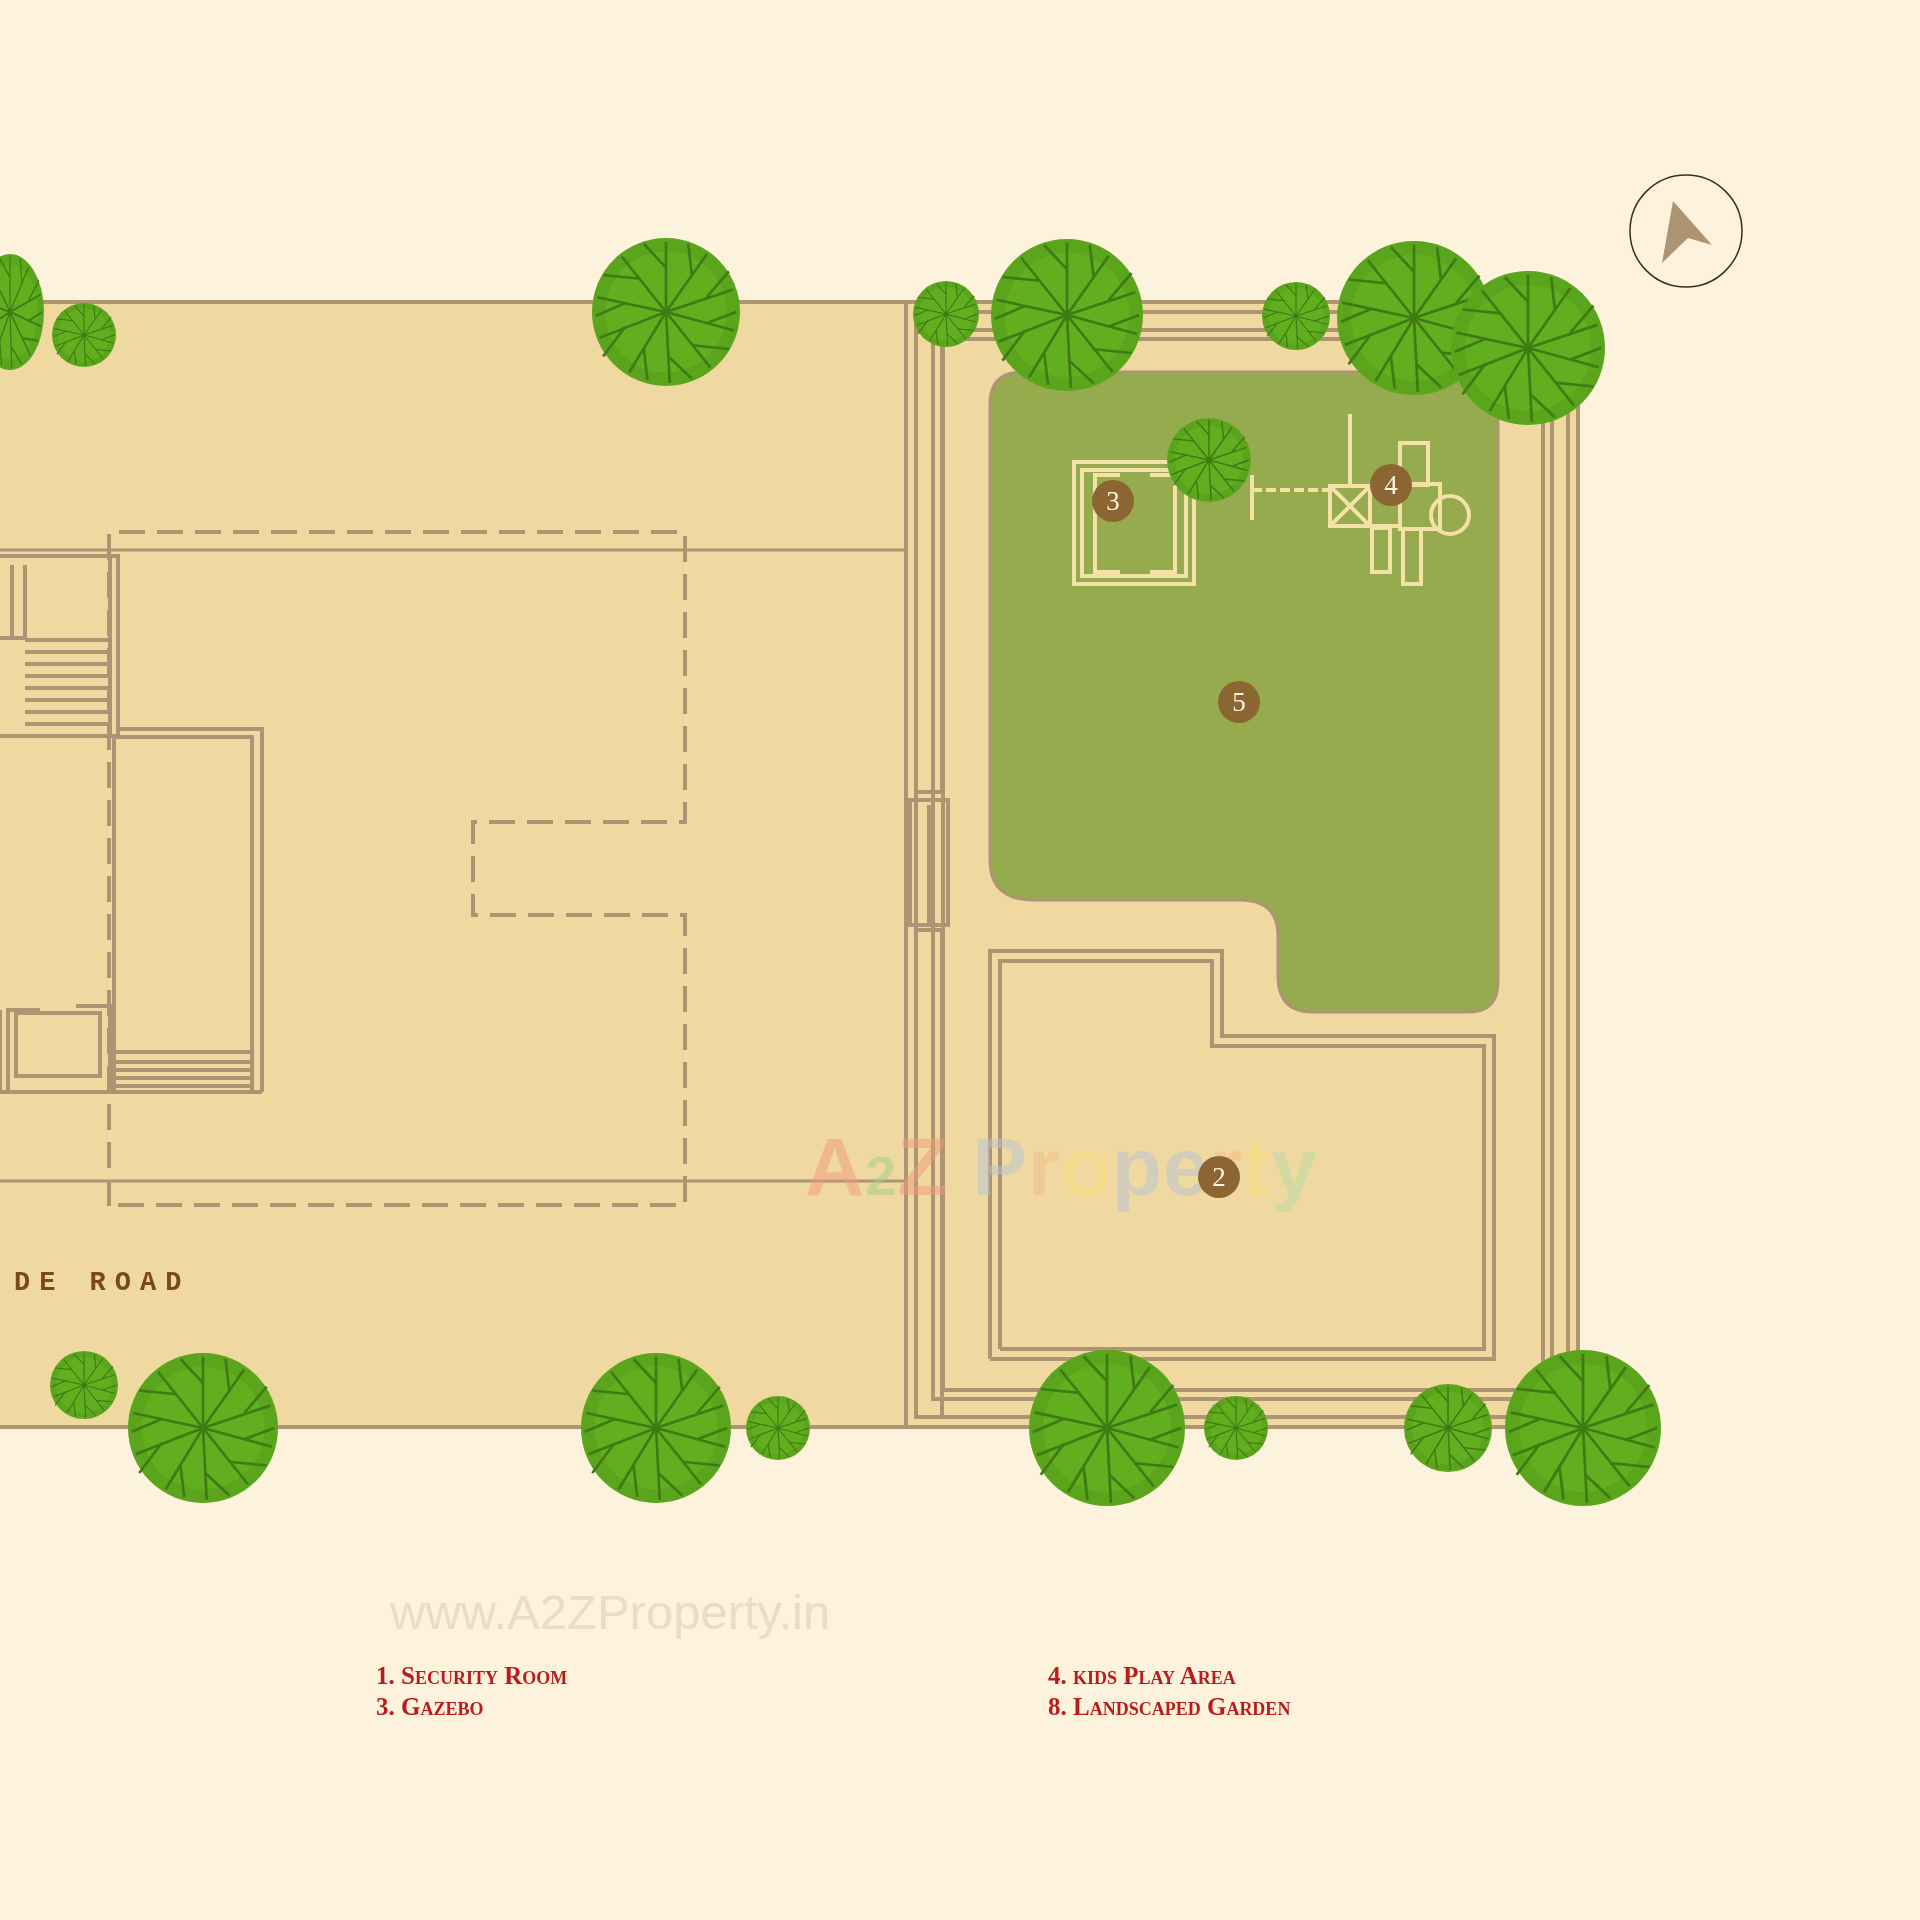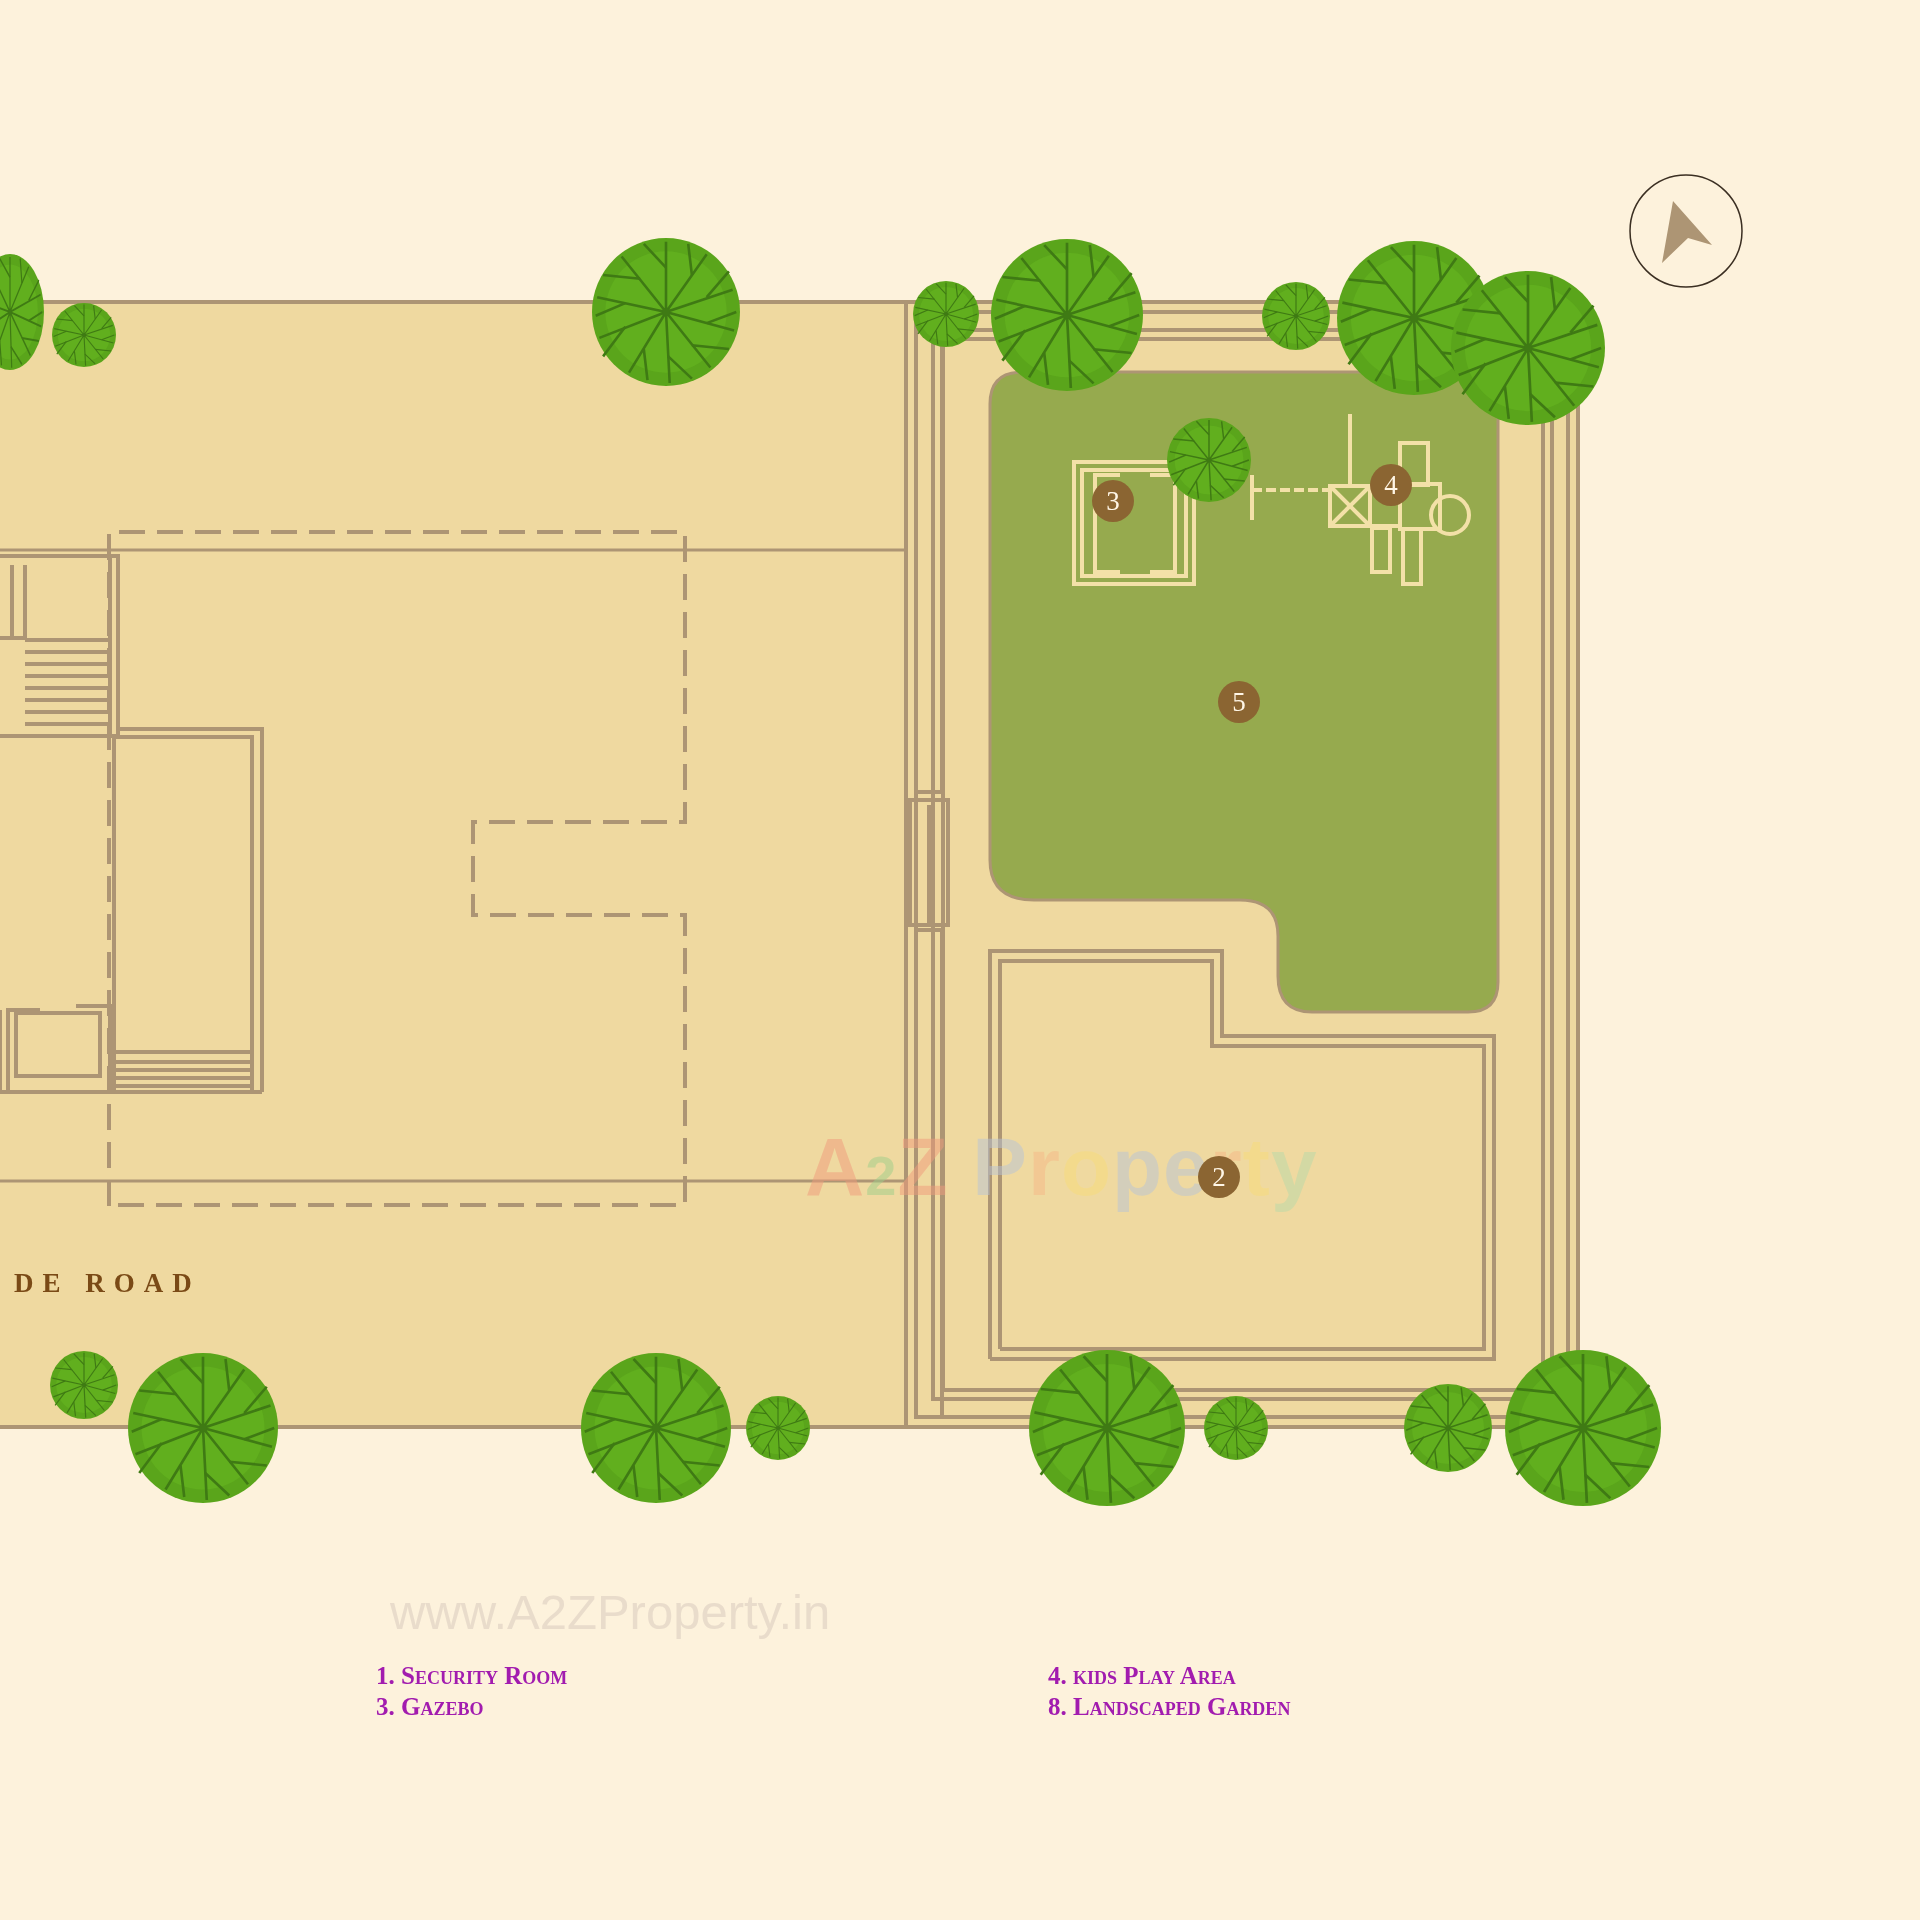--- a/index.html
+++ b/index.html
@@ -5,38 +5,38 @@
   html, body { margin: 0; padding: 0; }
   body {
     width: 1920px; height: 1920px; overflow: hidden;
     background: #fdf2dc;
     font-family: "Liberation Serif", serif;
     position: relative;
   }
   #plan { position: absolute; left: 0; top: 0; width: 1920px; height: 1920px; }
   .road-label {
     position: absolute; left: 14px; top: 1268px;
-    font-family: Liberation Serif, serif;
+    font-family: Liberation Mono, monospace;
     font-size: 27px; letter-spacing: 9px; color: #7a4a16; font-weight: bold;
   }
   .watermark-logo {
     position: absolute; left: 805px; top: 1120px;
     font-family: "Liberation Sans", sans-serif; font-weight: bold;
     font-size: 82px; opacity: 0.5; white-space: nowrap; letter-spacing: 1px;
   }
   .watermark-logo span { display: inline-block; }
   .watermark-url {
     position: absolute; left: 390px; top: 1584px;
     font-family: "Liberation Sans", sans-serif;
     font-size: 49px; color: #e9dccb; white-space: nowrap;
   }
   .legend {
     position: absolute; top: 1660px;
     font-family: "Liberation Serif", serif;
-    color: #a21caf; font-size: 25px; line-height: 31px;
+    color: #b91c1c; font-size: 25px; line-height: 31px;
     font-variant: small-caps; font-weight: bold;
   }
   .legend.col1 { left: 376px; }
   .legend.col2 { left: 1048px; }
   .legend div { white-space: nowrap; }
   .badge {
     position: absolute; width: 42px; height: 42px; border-radius: 50%;
     background: #8b6532; color: #fff6e6;
     font-family: "Liberation Serif", serif; font-size: 27px;
     display: flex; align-items: center; justify-content: center;

